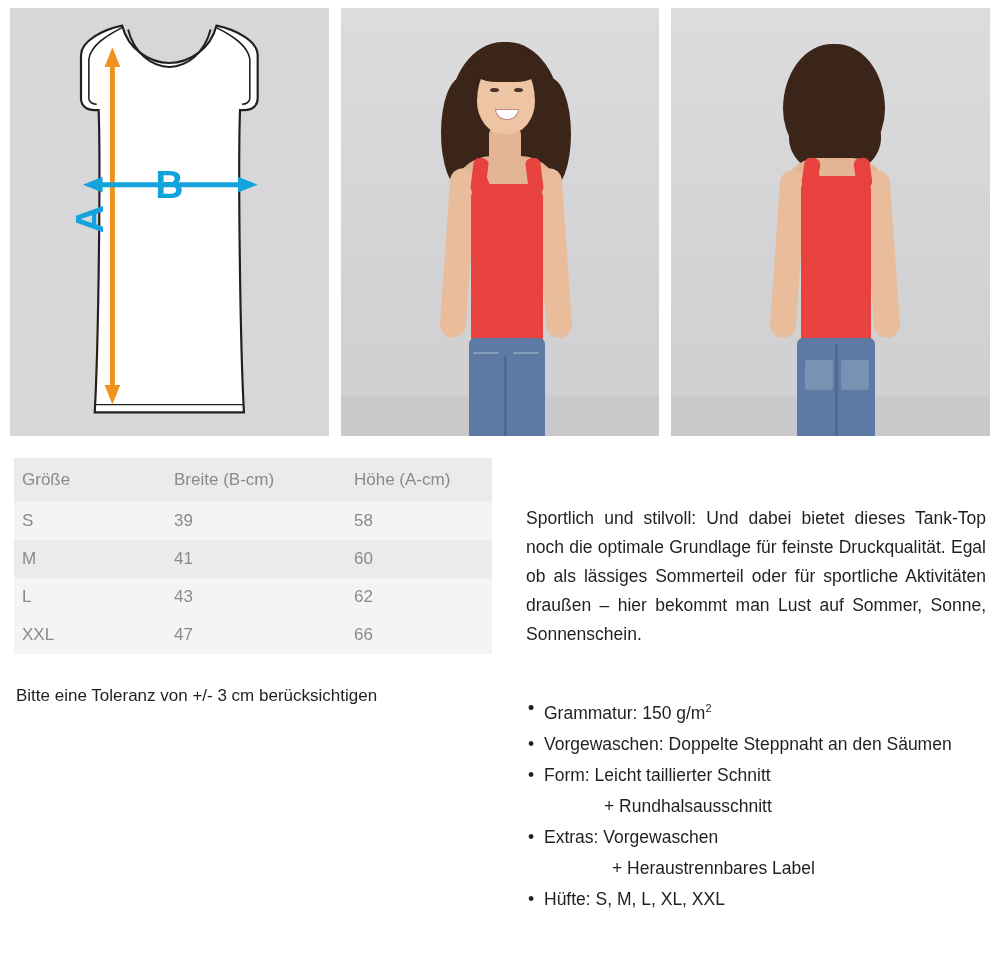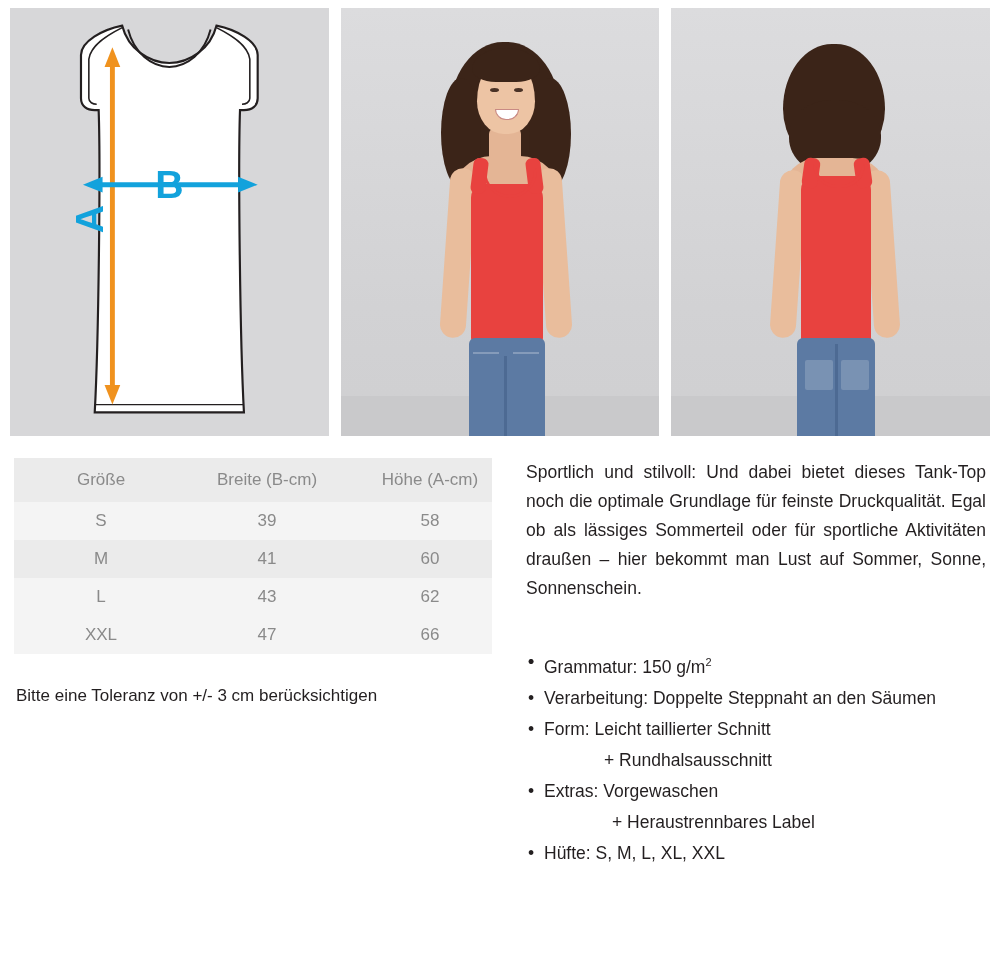--- a/index.html
+++ b/index.html
@@ -133,34 +133,34 @@
     background: rgba(255,255,255,0.25);
   }
 
   
   .content {
     display: flex;
     padding: 22px 14px 0 14px;
     box-sizing: border-box;
   }
   .left-col { width: 500px; }
-  .right-col { width: 472px; padding-left: 12px; box-sizing: border-box; }
+  .right-col { width: 472px; padding-left: 12px; box-sizing: border-box; margin-top: 46px; }
 
   
   table.size-table {
     border-collapse: collapse;
     width: 478px;
     font-size: 17px;
     color: #8a8a8a;
   }
   table.size-table th,
   table.size-table td {
-    text-align: center;
+    text-align: left;
     font-weight: normal;
-    padding: 9px 0 9px 22px;
+    padding: 9px 0 9px 8px;
   }
   table.size-table th { padding-top: 12px; padding-bottom: 12px; }
   table.size-table col.c1 { width: 152px; }
   table.size-table col.c2 { width: 180px; }
   table.size-table col.c3 { width: 146px; }
   tr.head { background: #ebebeb; }
   tr.row-a { background: #f4f4f4; }
   tr.row-b { background: #ebebeb; }
 
   .tolerance {
@@ -362,21 +362,21 @@
       <ul class="features">
         <li>
           <span class="bullet">•</span>
         </li>
         <li>
           <span class="bullet">•</span>
           <span>Grammatur: 150 g/m</span><sup>2</sup>
         </li>
         <li>
           <span class="bullet">•</span>
-          <span>Verarbeitung: Doppelte Steppnaht an den Säumen</span>
+          <span>Vorgewaschen: Doppelte Steppnaht an den Säumen</span>
         </li>
         <li>
           <span class="bullet">•</span>
           <span>Form: Leicht taillierter Schnitt</span>
         </li>
         <li class="sub">
           <span>+ Rundhalsausschnitt</span>
         </li>
         <li>
           <span class="bullet">•</span>

